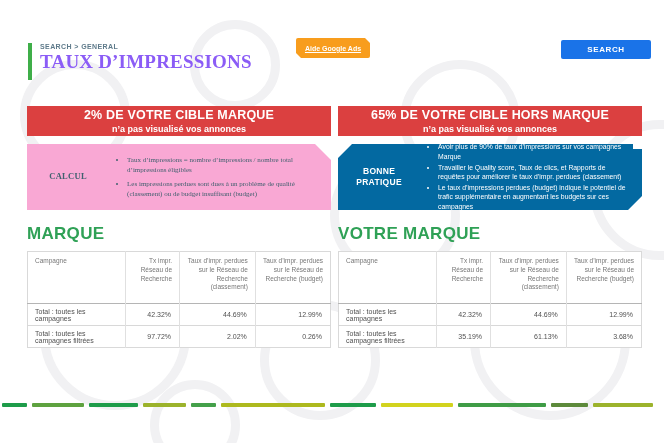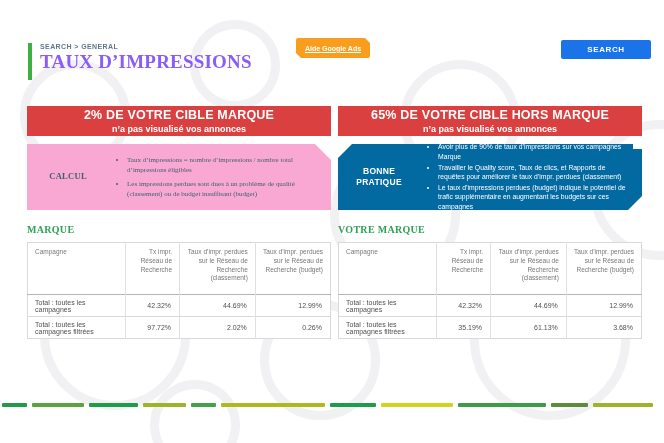--- a/index.html
+++ b/index.html
@@ -39,21 +39,21 @@
   .info-calcul { background:#f9a8d4; color:#41606f;
                  clip-path:polygon(0 0, calc(100% - 16px) 0, 100% 16px, 100% 100%, 0 100%);font-family:Liberation Serif, serif; }
   .info-bp { background:#0369a1; color:#ffffff;
              clip-path:polygon(14px 0, calc(100% - 9px) 0, calc(100% - 9px) 5px, 100% 5px, 100% calc(100% - 14px), calc(100% - 14px) 100%, 0 100%, 0 14px); }
   .info-label { width:27%; text-align:center; font-weight:bold; font-size:8.5px; letter-spacing:.3px; line-height:1.3; padding:0 6px; }
   .info-bullets { width:73%; padding:0 14px 0 4px; }
   .info-bullets ul { margin:0; padding-left:14px; }
   .info-calcul li { font-size:7px; line-height:1.5; margin:3px 0; }
   .info-bp li { font-size:6.8px; line-height:1.42; margin:1px 0; }
 
-  .tbl-title { margin-top:14px; font-size:10px; font-weight:bold; color:#2fa156; letter-spacing:.3px;font-family:Liberation Serif, serif; }
+  .tbl-title { margin-top:14px; font-size:17px; font-weight:bold; color:#2fa156; letter-spacing:.3px; }
 
   table.data { margin-top:7px; width:100%; border-collapse:collapse; background:#fff;
                border:1px solid #d9d9d9; table-layout:fixed; }
   table.data th { font-size:6.5px; font-weight:normal; color:#777; text-align:right; vertical-align:top;
                   padding:5px 7px; height:52px; line-height:1.35; }
   table.data th.c1 { text-align:left; }
   table.data td { font-size:7px; color:#505050; text-align:right; padding:3px 8px; height:22px; vertical-align:middle; }
   table.data td.c1 { text-align:left; padding-left:7px; }
   table.data .vline { border-left:1px solid #e0e0e0; }
   table.data tr.r1 td { border-top:1px solid #b5b5b5; }

